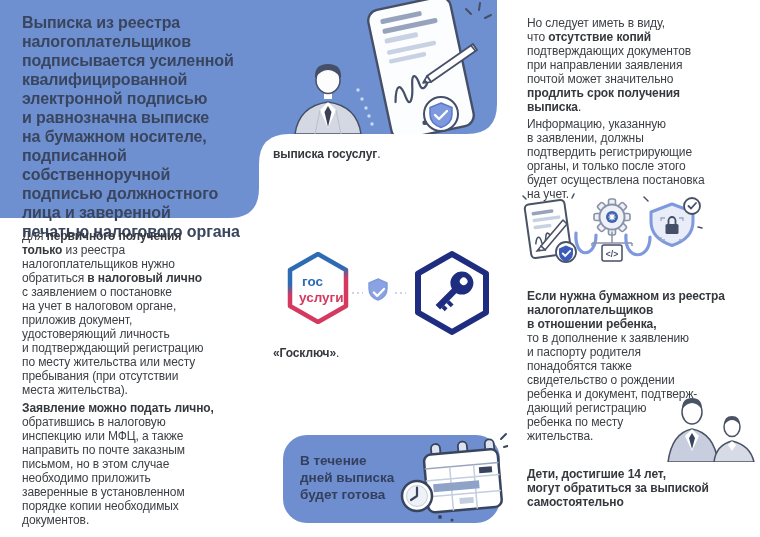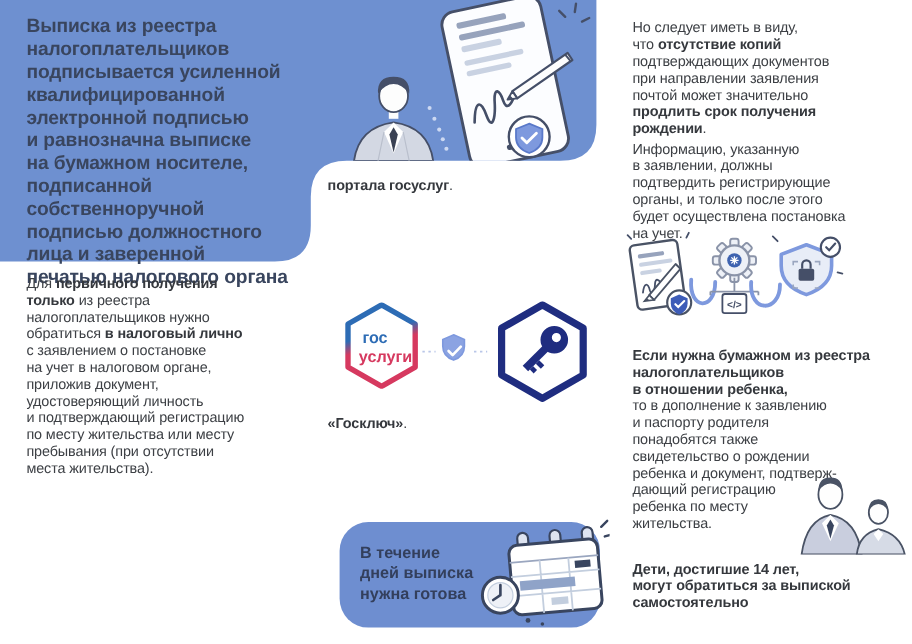--- a/index.html
+++ b/index.html
@@ -100,22 +100,31 @@
 налогоплательщиков нужно
 обратиться </span><b>в налоговый лично</b><span>
 с заявлением о постановке
 на учет в налоговом органе,
 приложив документ,
 удостоверяющий личность
 и подтверждающий регистрацию
 по месту жительства или месту
 пребывания (при отсутствии
 места жительства).</span></div>
-
-  <div class="para" style="left:273px;top:147px;width:235px"><b>портала госуслуг</b><span>.</span></div>
+  <div class="para" style="left:22px;top:401px;width:250px"><b>Заявление можно подать лично,</b><span>
+обратившись в налоговую
+инспекцию или МФЦ, а также
+направить по почте заказным
+письмом, но в этом случае
+необходимо приложить
+заверенные в установленном
+порядке копии необходимых
+документов.</span></div>
+
+  <div class="para" style="left:273px;top:147px;width:235px"><b>выписка госуслуг</b><span>.</span></div>
 
   <svg class="abs" style="left:287px;top:252px" width="62" height="72" viewBox="0 0 62 72">
     <defs>
       <linearGradient id="gsg" x1="0" y1="0" x2="0.25" y2="1">
         <stop offset="0" stop-color="#2d6cb5"></stop>
           <stop offset="0.42" stop-color="#2d6cb5"></stop>
         <stop offset="0.58" stop-color="#d6395f"></stop>
           <stop offset="1" stop-color="#d6395f"></stop>
       </linearGradient>
     </defs>
@@ -140,21 +149,21 @@
       <rect x="42.2" y="49" width="6" height="4" fill="#1f2d80"></rect>
       <rect x="42.2" y="56" width="4.5" height="4" fill="#1f2d80"></rect>
     </g>
   </svg>
 
   <div class="para" style="left:273px;top:346px;width:240px"><b>«Госключ»</b><span>.</span></div>
 
   <div id="ready-box">
     <div class="ready-text">В течение
 дней выписка
-нужна готова</div>
+будет готова</div>
   </div>
 
   <svg class="abs" style="left:400px;top:426px" width="108" height="96" viewBox="0 0 108 96">
     <g transform="rotate(-5 60 56)">
       <rect x="34" y="16" width="9" height="16" rx="4.5" fill="#dde3f0" stroke="#39455f" stroke-width="1.8"></rect>
       <rect x="61" y="16" width="9" height="16" rx="4.5" fill="#dde3f0" stroke="#39455f" stroke-width="1.8"></rect>
       <rect x="88" y="16" width="9" height="16" rx="4.5" fill="#dde3f0" stroke="#39455f" stroke-width="1.8"></rect>
       <rect x="26" y="26" width="74" height="58" rx="7" fill="#fff" stroke="#39455f" stroke-width="2.5"></rect>
       <path d="M26,40 h74" stroke="#9aa6bf" stroke-width="1.5"></path>
       <path d="M26,52 h74 M26,68 h74 M51,40 v44 M75,40 v44" stroke="#c3cede" stroke-width="1.5"></path>
@@ -174,21 +183,21 @@
     <circle cx="40" cy="91" r="2" fill="#39455f"></circle>
     <circle cx="52" cy="94" r="1.5" fill="#39455f"></circle>
   </svg>
 
   <div class="para" style="left:527px;top:16px;width:245px"><span>Но следует иметь в виду,
 что </span><b>отсутствие копий</b><span>
 подтверждающих документов
 при направлении заявления
 почтой может значительно
 </span><b>продлить срок получения
-рождении</b><span>.</span></div>
+выписка</b><span>.</span></div>
   <div class="para" style="left:527px;top:117px;width:245px">Информацию, указанную
 в заявлении, должны
 подтвердить регистрирующие
 органы, и только после этого
 будет осуществлена постановка
 на учет.</div>
 
   <svg class="abs" style="left:520px;top:193px" width="240" height="82" viewBox="0 0 240 82">
     <g transform="rotate(-8 28 37)">
       <rect x="8" y="9" width="40" height="54" rx="4" fill="#fff" stroke="#4a5365" stroke-width="2"></rect>

